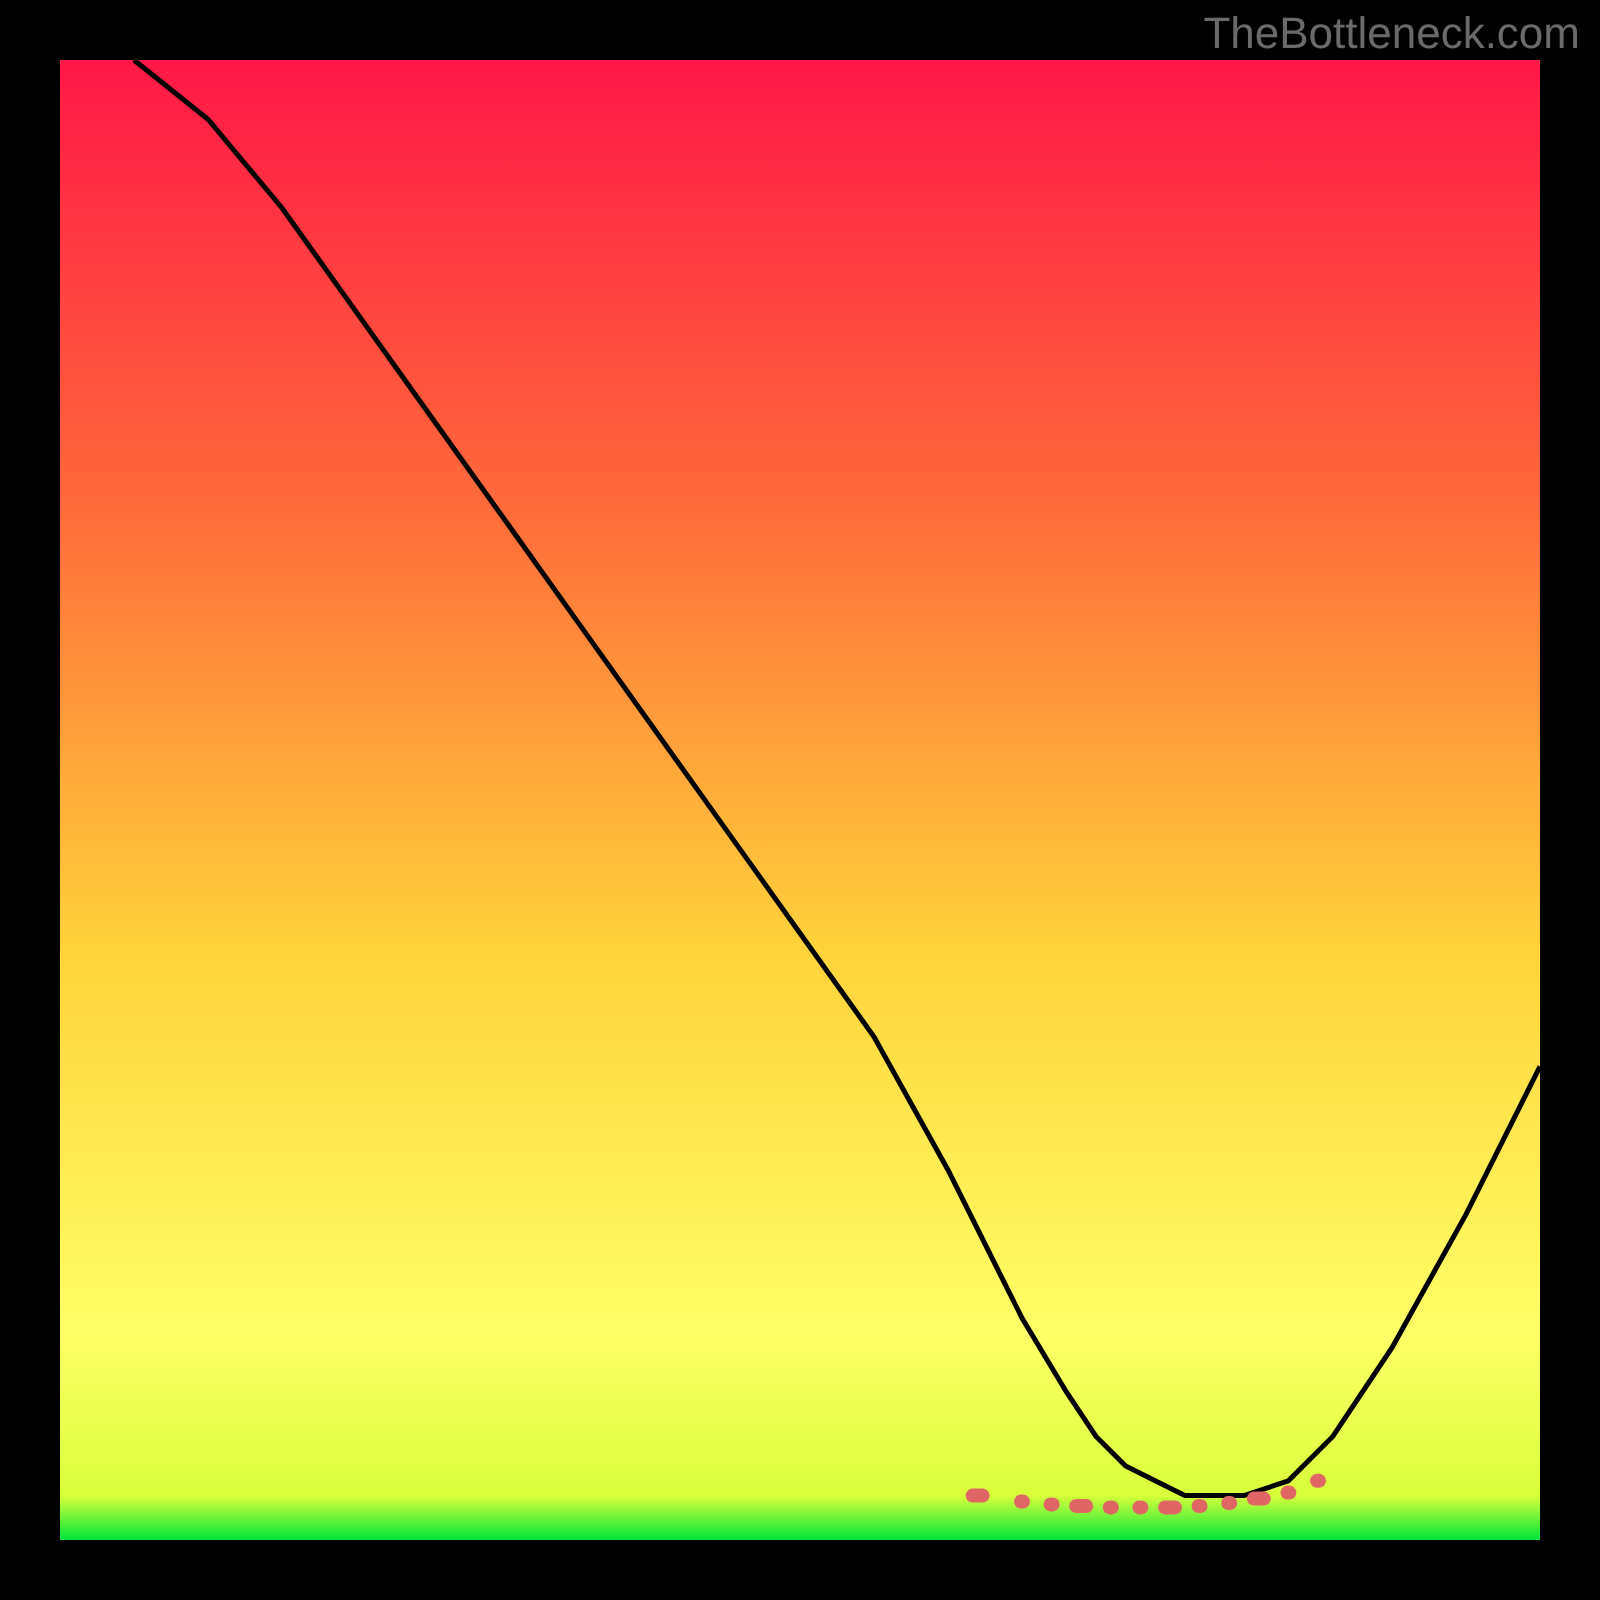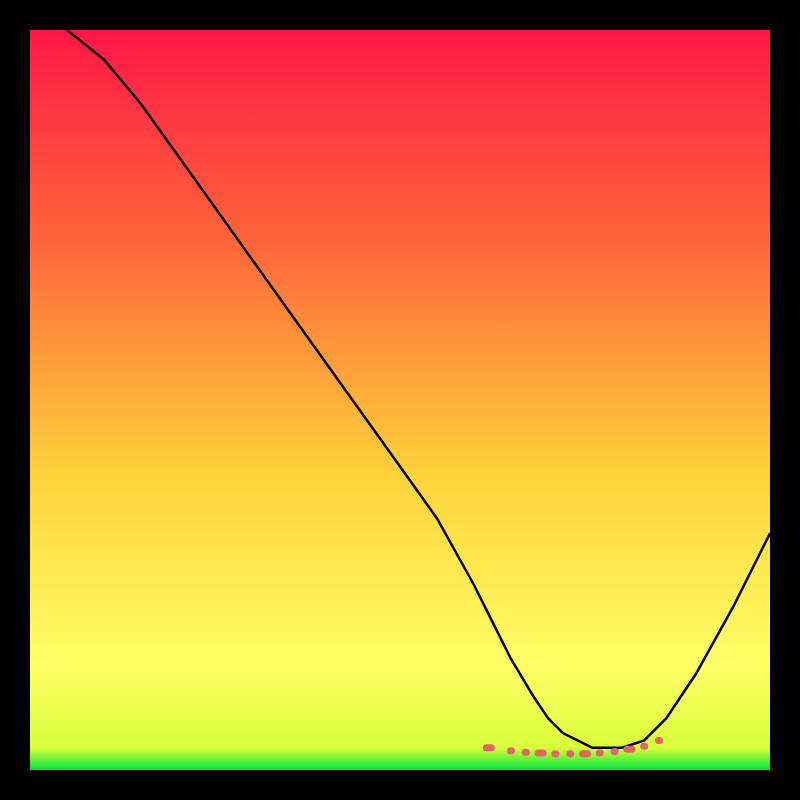--- a/index.html
+++ b/index.html
@@ -41,20 +41,21 @@
   }
   .gradient-bg svg {
     display: block;
   }
 </style>
 </head>
 <body>
 
 <div class="container">
 
+  <div class="watermark">TheBottleneck.com</div>
 
   <div class="plot-box">
     <div class="gradient-bg">
       <svg id="chart-svg" width="740" height="740" viewBox="0 0 740 740">
         <defs>
           <linearGradient id="heat" x1="0" y1="0" x2="0" y2="1">
             <stop id="g0" offset="0%" stop-color="#ff1747"></stop>
             <stop id="g1" offset="30%" stop-color="#ff6a3a"></stop>
             <stop id="g2" offset="60%" stop-color="#ffd23a"></stop>
             <stop id="g3" offset="86%" stop-color="#ffff66"></stop>

